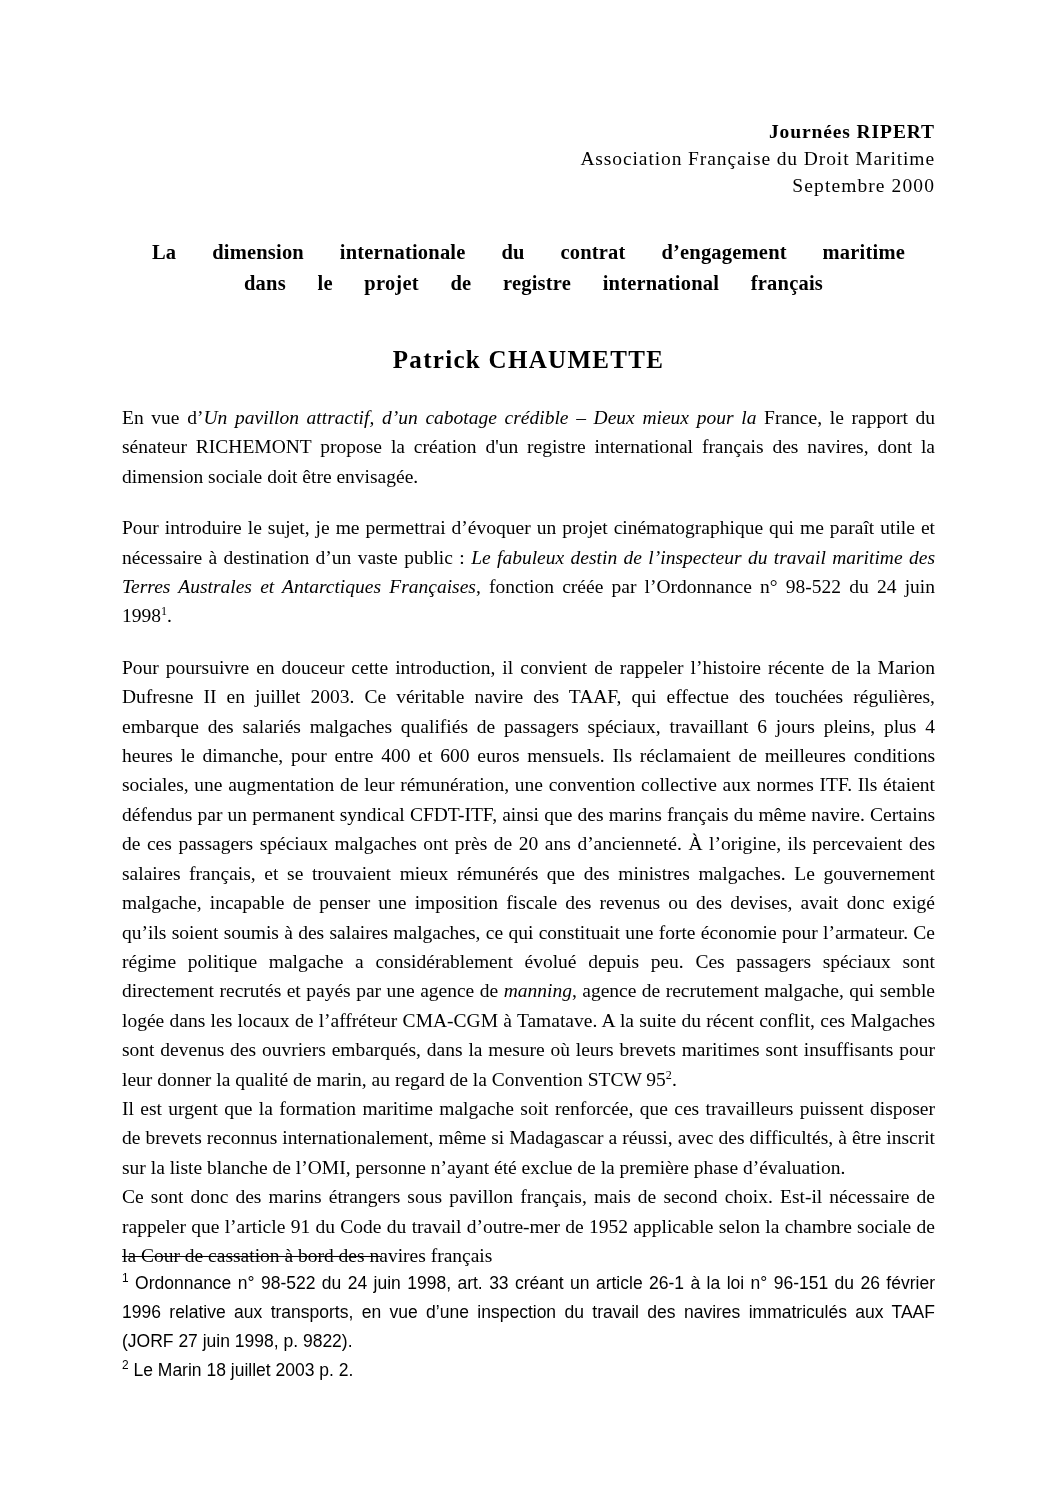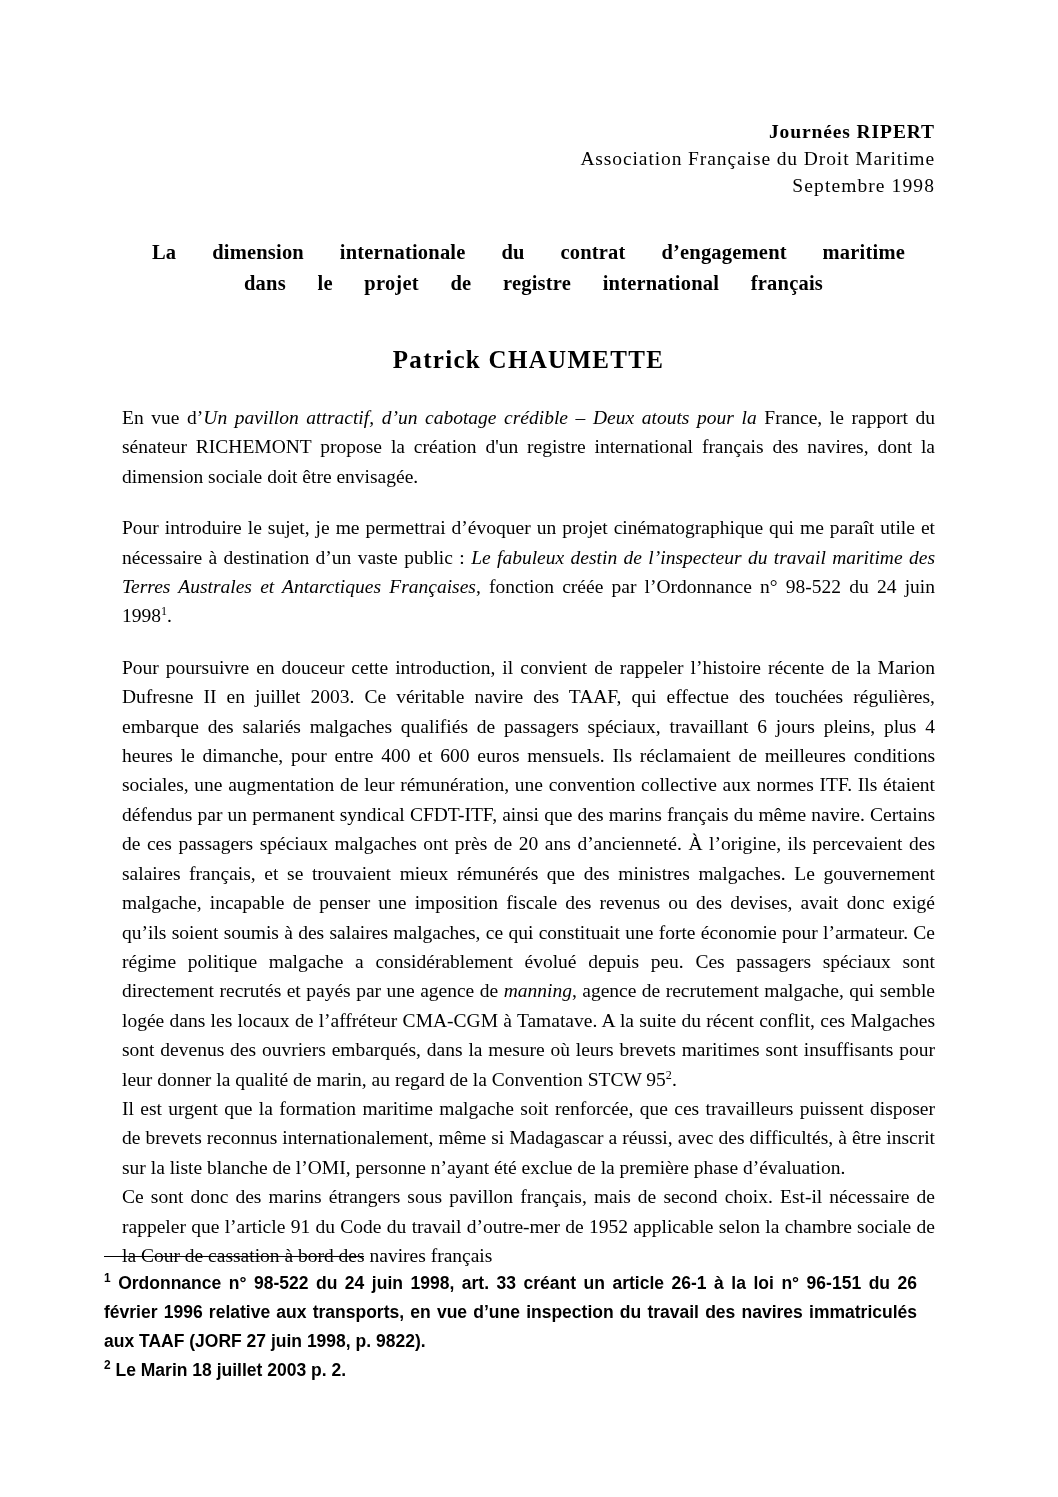--- a/index.html
+++ b/index.html
@@ -106,25 +106,24 @@
   }
   sup {
     font-size: 0.62em;
     vertical-align: super;
     line-height: 0;
   }
 
   
   .footnotes {
     position: absolute;
-    left: 104px;
+    left: 122px;
     top: 1256px;
     width: 813px;
     font-family: "Liberation Sans", "DejaVu Sans", sans-serif;
-    font-weight: bold;
   }
   .footnote-rule {
     width: 260px;
     height: 0;
     border-top: 1.4px solid #000000;
     margin: 0 0 12px 0;
   }
   .footnotes p {
     margin: 0;
     font-size: 17.5px;
@@ -142,35 +141,35 @@
 </head>
 <body>
 
 <div class="page">
 
   <div class="content">
 
     <div class="header">
       <div class="line-1">Journées   RIPERT</div>
       <div class="line-2">Association  Française  du  Droit  Maritime</div>
-      <div class="line-3">Septembre   1998</div>
+      <div class="line-3">Septembre   2000</div>
     </div>
 
     <h1 class="doc-title">
       <span class="t-line-1">La dimension internationale du contrat d’engagement maritime</span>
       <span class="t-line-2">dans le projet de registre international français</span>
     </h1>
 
     <div class="author-block">
       <div class="author-name">Patrick   CHAUMETTE</div>
     </div>
 
     <div class="body-text">
 
-      <p><span>En vue d’</span><em>Un pavillon attractif, d’un cabotage crédible – Deux atouts pour la</em><span> France, le rapport du sénateur RICHEMONT propose la création d'un registre international français des navires, dont la dimension sociale doit être envisagée.</span></p>
+      <p><span>En vue d’</span><em>Un pavillon attractif, d’un cabotage crédible – Deux mieux pour la</em><span> France, le rapport du sénateur RICHEMONT propose la création d'un registre international français des navires, dont la dimension sociale doit être envisagée.</span></p>
 
       <p><span>Pour introduire le sujet, je me permettrai d’évoquer un projet cinématographique qui me paraît utile et nécessaire à destination d’un vaste public : </span><em>Le fabuleux destin de l’inspecteur du travail maritime des Terres Australes et Antarctiques Françaises</em><span>, fonction créée par l’Ordonnance n° 98-522 du 24 juin 1998</span><sup>1</sup><span>.</span></p>
 
       <p class="tight"><span>Pour poursuivre en douceur cette introduction, il convient de rappeler l’histoire récente de la Marion Dufresne II en juillet 2003. Ce véritable navire des TAAF, qui effectue des touchées régulières, embarque des salariés malgaches qualifiés de passagers spéciaux, travaillant 6 jours pleins, plus 4 heures le dimanche, pour entre 400 et 600 euros mensuels. Ils réclamaient de meilleures conditions sociales, une augmentation de leur rémunération, une convention collective aux normes ITF. Ils étaient défendus par un permanent syndical CFDT-ITF, ainsi que des marins français du même navire. Certains de ces passagers spéciaux malgaches ont près de 20 ans d’ancienneté. À l’origine, ils percevaient des salaires français, et se trouvaient mieux rémunérés que des ministres malgaches. Le gouvernement malgache, incapable de penser une imposition fiscale des revenus ou des devises, avait donc exigé qu’ils soient soumis à des salaires malgaches, ce qui constituait une forte économie pour l’armateur. Ce régime politique malgache a considérablement évolué depuis peu. Ces passagers spéciaux sont directement recrutés et payés par une agence de </span><em>manning</em><span>, agence de recrutement malgache, qui semble logée dans les locaux de l’affréteur CMA-CGM à Tamatave. A la suite du récent conflit, ces Malgaches sont devenus des ouvriers embarqués, dans la mesure où leurs brevets maritimes sont insuffisants pour leur donner la qualité de marin, au regard de la Convention STCW 95</span><sup>2</sup><span>.</span></p>
 
       <p class="tight">Il est urgent que la formation maritime malgache soit renforcée, que ces travailleurs puissent disposer de brevets reconnus internationalement, même si Madagascar a réussi, avec des difficultés, à être inscrit sur la liste blanche de l’OMI, personne n’ayant été exclue de la première phase d’évaluation.</p>
 
       <p class="tight">Ce sont donc des marins étrangers sous pavillon français, mais de second choix. Est-il nécessaire de rappeler que l’article 91 du Code du travail d’outre-mer de 1952 applicable selon la chambre sociale de la Cour de cassation à bord des navires français</p>
 
     </div>

